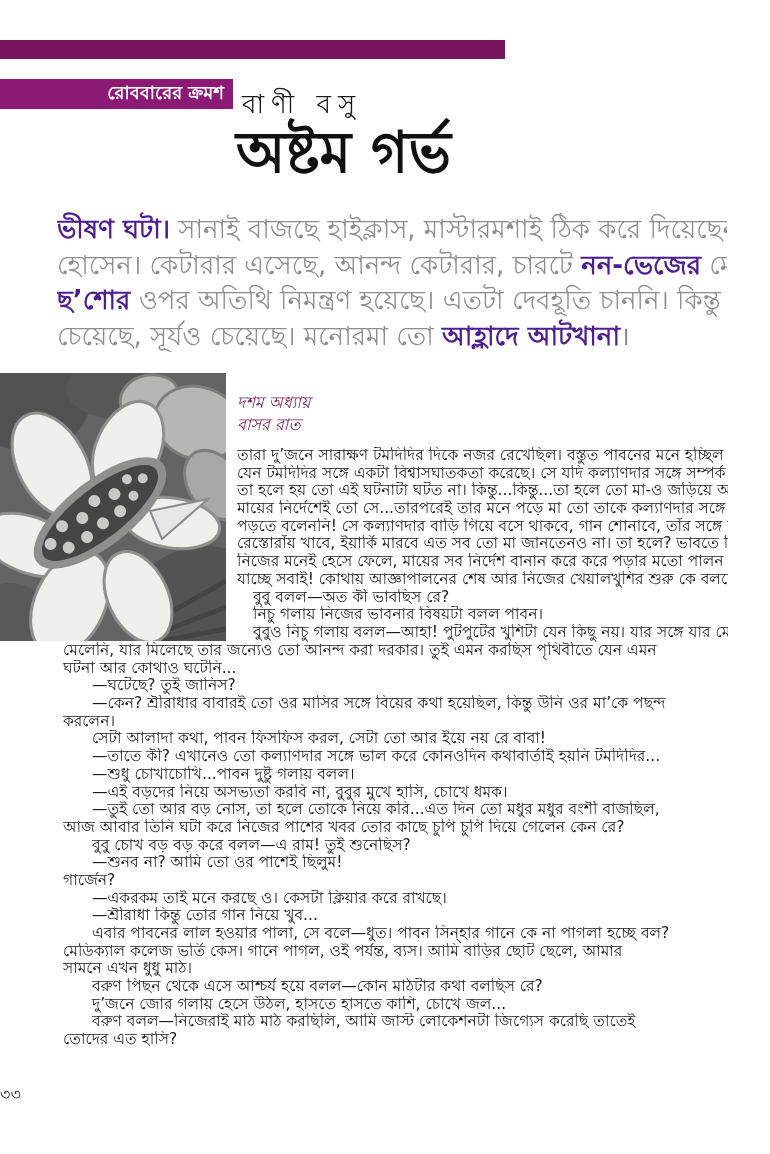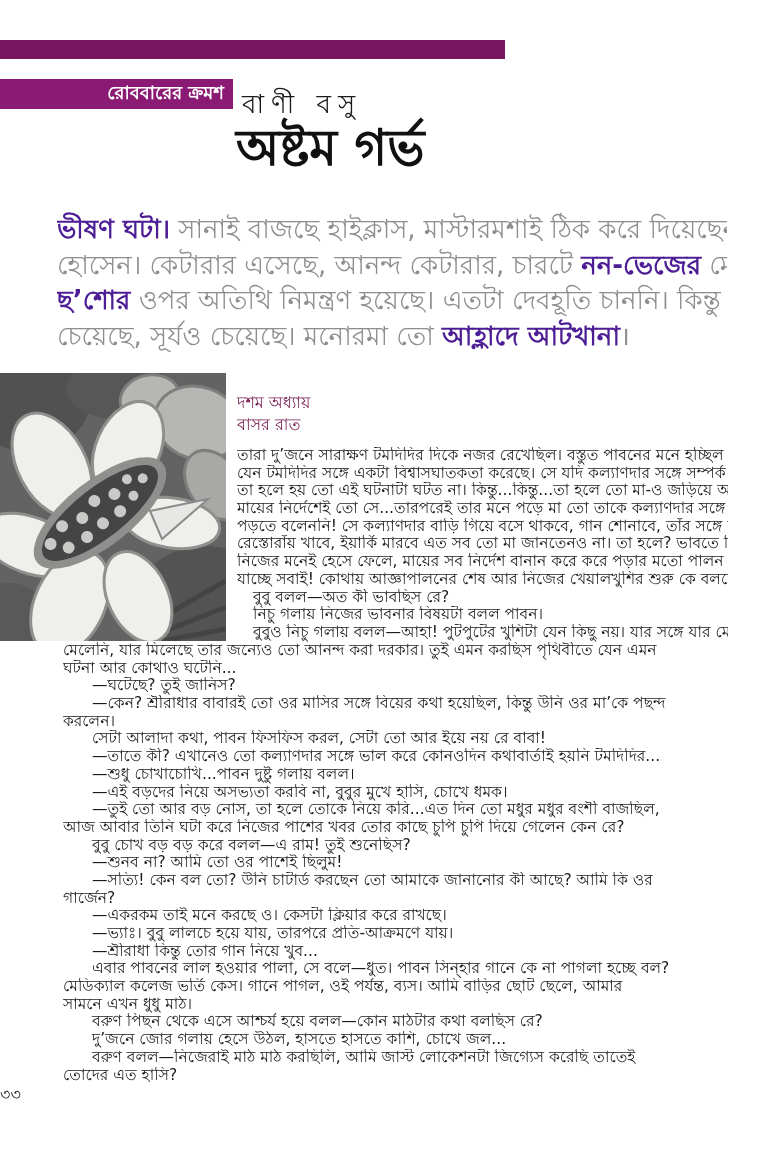--- a/index.html
+++ b/index.html
@@ -17,37 +17,37 @@
     color:#ffffff;display:flex;align-items:center;justify-content:flex-end;
     padding-right:9px;box-sizing:border-box;font-size:18px;font-weight:bold;white-space:nowrap;
   }
 
   .author{
     position:absolute;left:242px;top:84px;font-size:26px;letter-spacing:7px;
     color:#1a1a1a;white-space:nowrap;
   }
 
   .title{
-    position:absolute;left:236px;top:118px;margin:0;font-size:50px;font-weight:600;
+    position:absolute;left:236px;top:118px;margin:0;font-size:57px;font-weight:600;
     color:#101010;font-family:"DejaVu Serif","Liberation Serif",serif;
     line-height:1.2;white-space:nowrap;
   }
 
   .intro{
     position:absolute;left:57px;top:212px;width:670px;height:148px;overflow:hidden;
     font-size:26px;line-height:35.5px;color:#8E8E90;font-weight:500;
   }
   .intro-line{white-space:nowrap;height:35.5px;}
   .intro .accent{color:#4c1d95;font-weight:bold;}
 
   .illustration{position:absolute;left:0;top:373px;width:226px;height:268px;overflow:hidden;}
   .illustration svg{display:block;}
 
   .chapter{position:absolute;left:237px;top:392px;font-size:16px;line-height:22px;color:#7A2055;}
-  .chapter div{white-space:nowrap;}
+  .chapter div{white-space:nowrap;font-style:italic;}
 
   .col{position:absolute;color:#1b1b1b;font-size:15.5px;overflow:hidden;}
   .col .line{height:17.7px;line-height:17.7px;white-space:nowrap;overflow:hidden;}
   .col-narrow{left:237px;top:447px;width:491px;height:196px;}
   .col-narrow .line.indent{padding-left:16px;}
   .col-wide{left:63px;top:642px;width:665px;height:445px;}
   .col-wide .line.indent{padding-left:29px;}
 
   .pageno{
     position:absolute;left:0;top:1082px;width:770px;
@@ -151,24 +151,22 @@
       <div class="line indent">—কেন? শ্রীরাধার বাবারই তো ওর মাসির সঙ্গে বিয়ের কথা হয়েছিল, কিন্তু উনি ওর মা’কে পছন্দ</div>
       <div class="line">করলেন।</div>
       <div class="line indent">সেটা আলাদা কথা, পাবন ফিসফিস করল, সেটা তো আর ইয়ে নয় রে বাবা!</div>
       <div class="line indent">—তাতে কী? এখানেও তো কল্যাণদার সঙ্গে ভাল করে কোনওদিন কথাবার্তাই হয়নি টমদিদির...</div>
       <div class="line indent">—শুধু চোখাচোখি...পাবন দুষ্টু গলায় বলল।</div>
       <div class="line indent">—এই বড়দের নিয়ে অসভ্যতা করবি না, বুবুর মুখে হাসি, চোখে ধমক।</div>
       <div class="line indent">—তুই তো আর বড় নোস, তা হলে তোকে নিয়ে করি...এত দিন তো মধুর মধুর বংশী বাজছিল,</div>
       <div class="line">আজ আবার তিনি ঘটা করে নিজের পাশের খবর তোর কাছে চুপি চুপি দিয়ে গেলেন কেন রে?</div>
       <div class="line indent">বুবু চোখ বড় বড় করে বলল—এ রাম! তুই শুনেছিস?</div>
       <div class="line indent">—শুনব না? আমি তো ওর পাশেই ছিলুম!</div>
-      <div class="line indent">—সত্যি! কেন বল তো? উনি চাটার্ড করছেন তো আমাকে জানানোর কী আছে? আমি কি ওর</div>
       <div class="line">গার্জেন?</div>
       <div class="line indent">—একরকম তাই মনে করছে ও। কেসটা ক্লিয়ার করে রাখছে।</div>
-      <div class="line indent">—ভ্যাঃ। বুবু লালচে হয়ে যায়, তারপরে প্রতি-আক্রমণে যায়।</div>
       <div class="line indent">—শ্রীরাধা কিন্তু তোর গান নিয়ে খুব...</div>
       <div class="line indent">এবার পাবনের লাল হওয়ার পালা, সে বলে—ধুত। পাবন সিন্হার গানে কে না পাগলা হচ্ছে বল?</div>
       <div class="line">মেডিক্যাল কলেজ ভর্তি কেস। গানে পাগল, ওই পর্যন্ত, ব্যস। আমি বাড়ির ছোট ছেলে, আমার</div>
       <div class="line">সামনে এখন ধুধু মাঠ।</div>
       <div class="line indent">বরুণ পিছন থেকে এসে আশ্চর্য হয়ে বলল—কোন মাঠটার কথা বলছিস রে?</div>
       <div class="line indent">দু’জনে জোর গলায় হেসে উঠল, হাসতে হাসতে কাশি, চোখে জল...</div>
       <div class="line indent">বরুণ বলল—নিজেরাই মাঠ মাঠ করছিলি, আমি জাস্ট লোকেশনটা জিগ্যেস করেছি তাতেই</div>
       <div class="line">তোদের এত হাসি?</div>
     </div>
 

